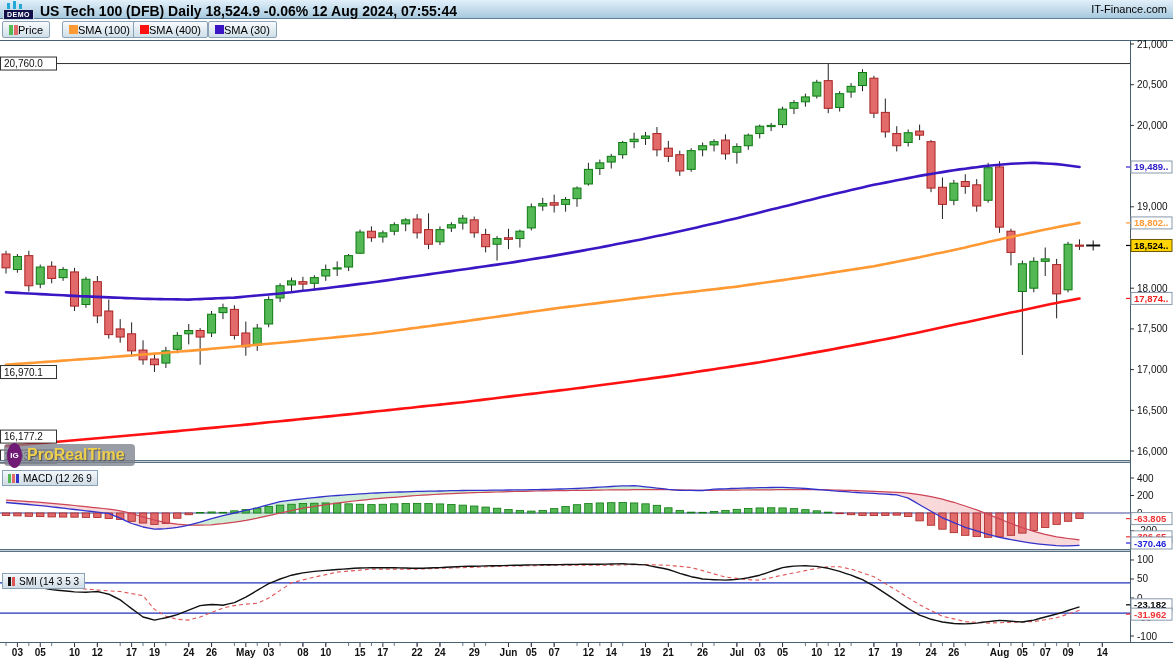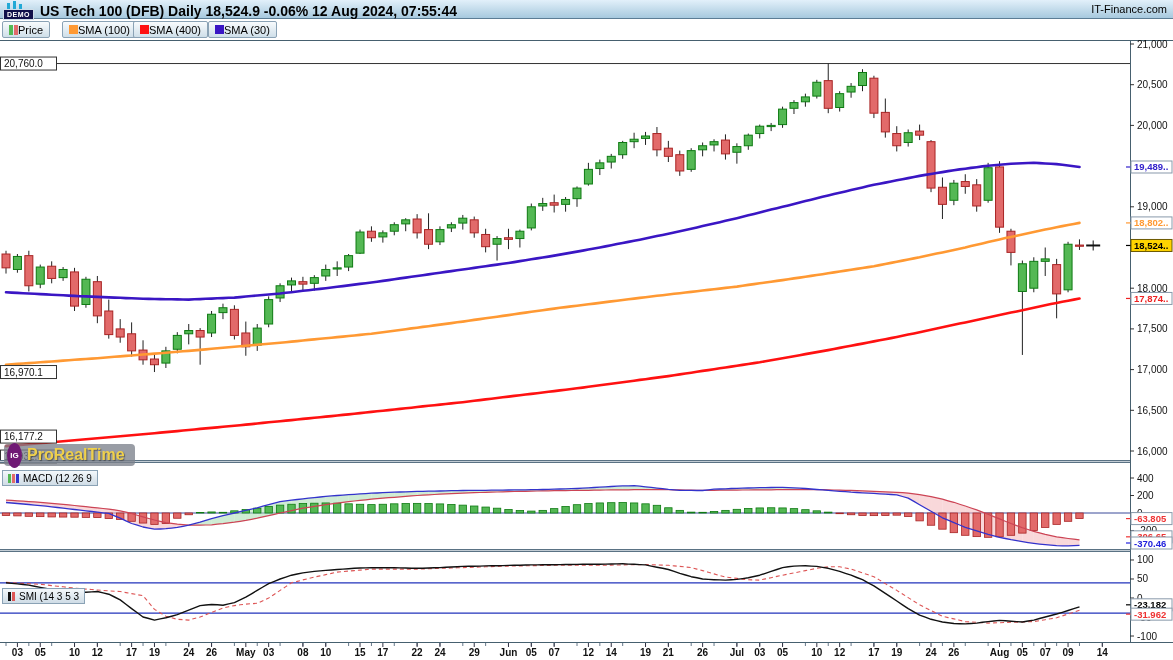--- a/index.html
+++ b/index.html
@@ -68,21 +68,21 @@
 </div>
 
 <div class="panel-tab" style="top:470px">
   <span class="bars">
     <i style="background: rgb(84, 184, 84);"></i>
       <i style="background: rgb(226, 106, 106);"></i>
       <i style="background: rgb(51, 51, 204);"></i>
   </span>
   <span>MACD (12 26 9</span>
 </div>
-<div class="panel-tab" style="top:588px">
+<div class="panel-tab" style="top:573px">
   <span class="bars">
     <i style="background: rgb(17, 17, 17);"></i>
       <i style="background: rgb(221, 85, 85);"></i>
   </span>
   <span>SMI (14 3 5 3</span>
 </div>
 
 <div class="watermark">
   <span class="wm-logo">IG</span>
   <span class="wm-text">ProRealTime</span>

